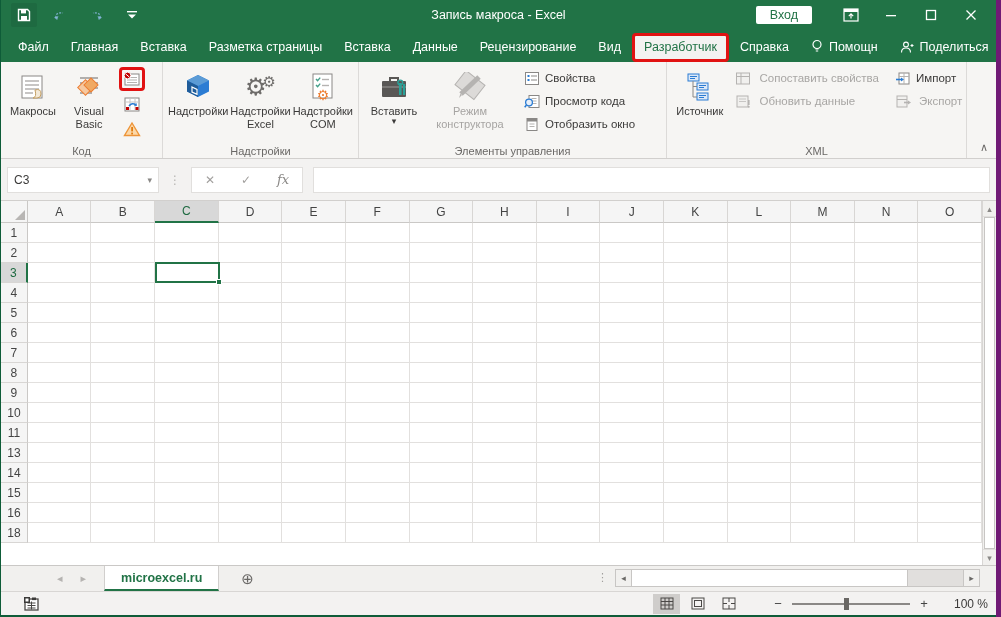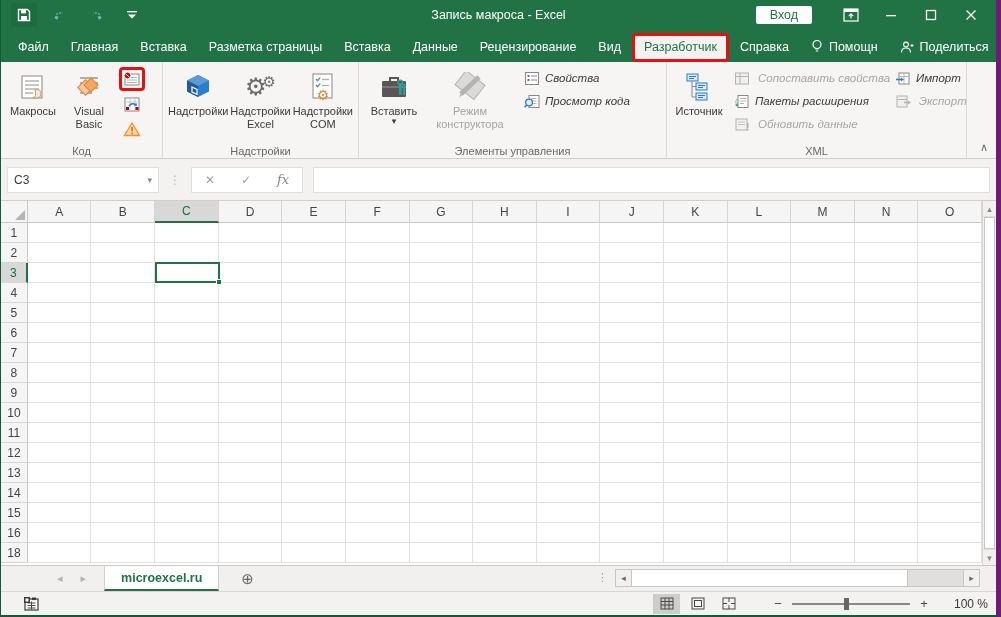--- a/index.html
+++ b/index.html
@@ -28,21 +28,21 @@
 
   
   .ribbon { height:97px; background:#f6f5f3; border-bottom:1px solid #d1cfcd; display:flex; align-items:stretch; position:relative; }
   .rgroup { position:relative; display:flex; align-items:flex-start; padding:3px 4px 16px; border-right:1px solid #dcdad8; }
   .glabel { position:absolute; bottom:1px; left:0; right:0; text-align:center; font-size:11px; color:#6a6866; }
   .bigbtn { width:64px; min-width:56px; height:74px; display:flex; flex-direction:column; align-items:center;
             justify-content:flex-start; text-align:center; font-size:11px; line-height:13px; color:#3b3a39; padding-top:4px; }
   .bigbtn .bicon { height:36px; display:flex; align-items:center; justify-content:center; }
   .bigbtn.disabled { color:#a6a4a2; }
   .smallcol { display:flex; flex-direction:column; justify-content:flex-start; gap:1px; padding-top:2px; }
-  .smallbtn { display:flex; align-items:center; gap:5px; font-size:11.5px; height:22px; padding:0 3px; white-space:nowrap; color:#3b3a39;font-style:italic; }
+  .smallbtn { display:flex; align-items:center; gap:5px; font-size:11.5px; height:22px; padding:0 3px; white-space:nowrap; color:#3b3a39; }
   .smallbtn.disabled { color:#a8a6a4;gap:8px; }
   .iconbtn { width:26px; height:24px; display:flex; align-items:center; justify-content:center; }
   .redbox { border:3px solid #e11212; border-radius:4px; }
   .dd { font-size:9px; color:#3b3a39; line-height:6px; }
   .collapse { position:absolute; right:8px; bottom:4px; color:#6a6866; font-size:11px; }
   .vsep { width:1px; background:#e3e1df; margin:4px 4px 18px; }
 
   
   .fbar { height:42px; background:#f3f2f1; border-bottom:1px solid #d1cfcd; display:flex; align-items:center; padding:0 6px; gap:10px; }
   .namebox { width:152px; height:26px; background:#fff; border:1px solid #e1dfdd; display:flex; align-items:center; padding:0 6px; }
@@ -326,20 +326,30 @@
           <span>
               <svg width="16" height="15" viewBox="0 0 16 15">
                 <rect x="5" y="1.5" width="10" height="12" fill="#fff" stroke="#8a8886"></rect>
                 <path d="M7.5 4.5 h5 M7.5 7 h5 M7.5 9.5 h5" stroke="#b5b3b1" stroke-width="1.2"></path>
                 <circle cx="5" cy="8.5" r="3.4" fill="#e8f0fa" stroke="#2b7cd3" stroke-width="1.3"></circle>
                 <path d="M2.5 11 l-1.8 2.2" stroke="#2b7cd3" stroke-width="1.6"></path>
               </svg>
             </span>
           <span>Просмотр кода</span>
         </div>
+        <div class="smallbtn">
+          <span>
+              <svg width="16" height="15" viewBox="0 0 16 15">
+                <rect x="3" y="1.5" width="10" height="12" fill="#fff" stroke="#8a8886"></rect>
+                <rect x="3" y="1.5" width="10" height="3" fill="#8a8886"></rect>
+                <path d="M5.5 7 h5 M5.5 9.5 h5" stroke="#b5b3b1" stroke-width="1.2"></path>
+              </svg>
+            </span>
+          <span>Отобразить окно</span>
+        </div>
       </div>
       <div class="glabel">Элементы управления</div>
     </div>
 
     <div class="rgroup" style="width:300px">
       <div class="bigbtn" style="width:58px">
         <div class="bicon">
           <svg width="30" height="32" viewBox="0 0 30 32">
               <rect x="3" y="3" width="11" height="7" fill="#dce8f7" stroke="#2b7cd3"></rect>
               <rect x="12" y="12" width="11" height="7" fill="#dce8f7" stroke="#2b7cd3"></rect>
@@ -354,31 +364,20 @@
       </div>
       <div class="smallcol" style="margin-left:4px; width:152px">
         <div class="smallbtn disabled">
           <span>
               <svg width="16" height="15" viewBox="0 0 16 15">
                 <rect x="1.5" y="2" width="13" height="11" fill="#f1f0ee" stroke="#b5b3b1"></rect>
                 <path d="M1.5 5.5 h13 M6 2 v11" stroke="#b5b3b1"></path>
               </svg>
             </span>
           <span>Сопоставить свойства</span>
-        </div>
-        <div class="smallbtn">
-          <span>
-              <svg width="16" height="15" viewBox="0 0 16 15">
-                <rect x="4" y="1.5" width="10" height="12" fill="#fff" stroke="#8a8886"></rect>
-                <path d="M6 4.5 h6 M6 7 h6 M6 9.5 h4" stroke="#b5b3b1" stroke-width="1.2"></path>
-                <path d="M1 11 l3 -2 v4z" fill="#44a08a"></path>
-                <path d="M3.2 5 q-2 2 -1 5" stroke="#44a08a" fill="none" stroke-dasharray="1.5 1"></path>
-              </svg>
-            </span>
-          <span>Пакеты расширения</span>
         </div>
         <div class="smallbtn disabled">
           <span>
               <svg width="16" height="15" viewBox="0 0 16 15">
                 <rect x="2" y="2" width="11" height="11" fill="#f1f0ee" stroke="#b5b3b1"></rect>
                 <path d="M4 5 h7 M4 7.5 h7" stroke="#c8c6c4" stroke-width="1.1"></path>
                 <rect x="13" y="6" width="1.6" height="5" fill="#b5b3b1"></rect>
                 <rect x="13" y="12" width="1.6" height="1.6" fill="#b5b3b1"></rect>
               </svg>
             </span>
@@ -643,38 +642,20 @@
             <div class="gcell"></div>
             <div class="gcell"></div>
             <div class="gcell"></div>
             <div class="gcell"></div>
             <div class="gcell"></div>
             <div class="gcell"></div>
             <div class="gcell"></div>
             <div class="gcell"></div>
           </div>
           <div class="grow">
-            <div class="rowh">12</div>
-            <div class="gcell"></div>
-            <div class="gcell"></div>
-            <div class="gcell"></div>
-            <div class="gcell"></div>
-            <div class="gcell"></div>
-            <div class="gcell"></div>
-            <div class="gcell"></div>
-            <div class="gcell"></div>
-            <div class="gcell"></div>
-            <div class="gcell"></div>
-            <div class="gcell"></div>
-            <div class="gcell"></div>
-            <div class="gcell"></div>
-            <div class="gcell"></div>
-            <div class="gcell"></div>
-          </div>
-          <div class="grow">
             <div class="rowh">13</div>
             <div class="gcell"></div>
             <div class="gcell"></div>
             <div class="gcell"></div>
             <div class="gcell"></div>
             <div class="gcell"></div>
             <div class="gcell"></div>
             <div class="gcell"></div>
             <div class="gcell"></div>
             <div class="gcell"></div>

